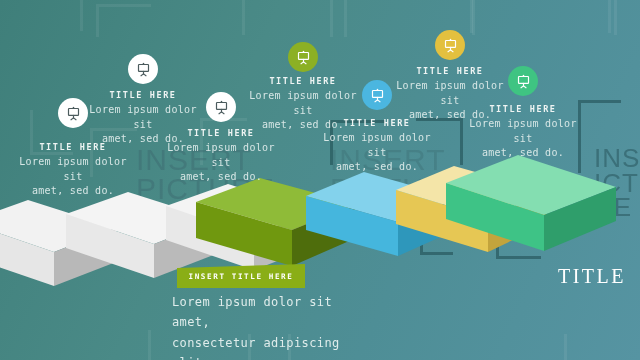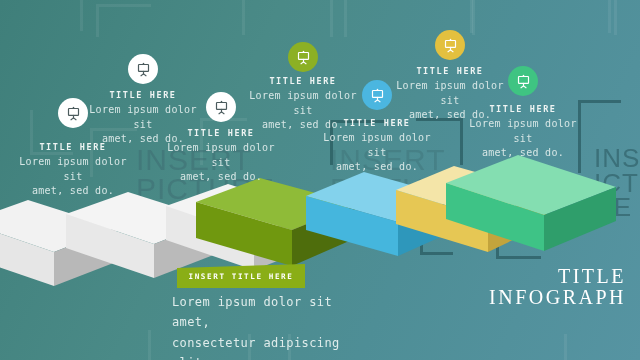--- a/index.html
+++ b/index.html
@@ -259,16 +259,15 @@
     <svg width="128" height="24" viewBox="0 0 128 24" style="display:block;">
       <polygon points="0,4 128,0 128,24 0,24" fill="#8aae16"></polygon>
     </svg>
     <div style="position:absolute;left:0;top:0;width:128px;height:24px;display:flex;align-items:center;justify-content:center;font-size:7.6px;font-weight:700;letter-spacing:1.6px;color:#ffffff;">INSERT TITLE HERE</div>
   </div>
   <div class="bannerdesc" style="left:172px;top:292px;width:180px;white-space:pre-line;">Lorem  ipsum  dolor  sit  amet,
 consectetur adipiscing elit.</div>
 
   <div class="bigtitle" style="right:14px;top:266px;">
     <span class="l1">TITLE</span>
-    <span class="l2">INFOGRAPH</span>
   </div>
 
 </div>
 
 </body></html>

